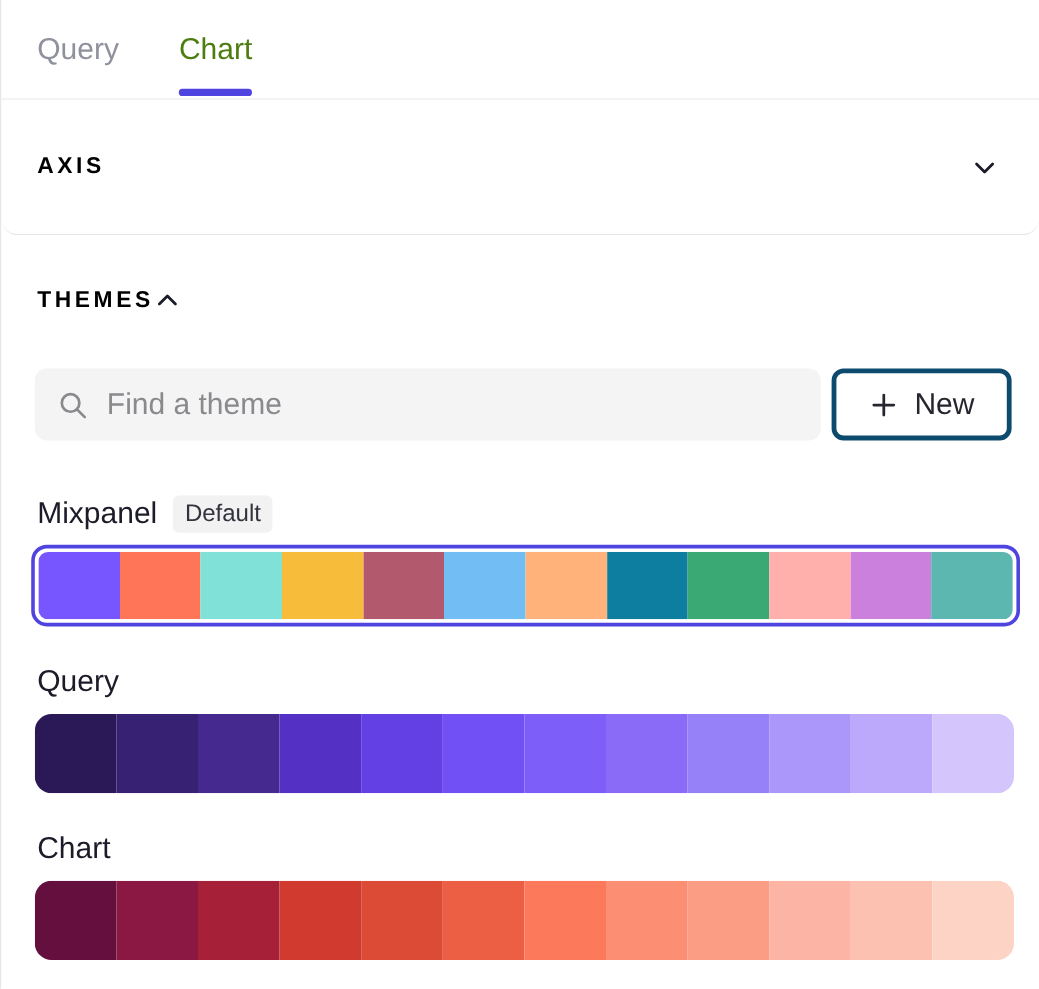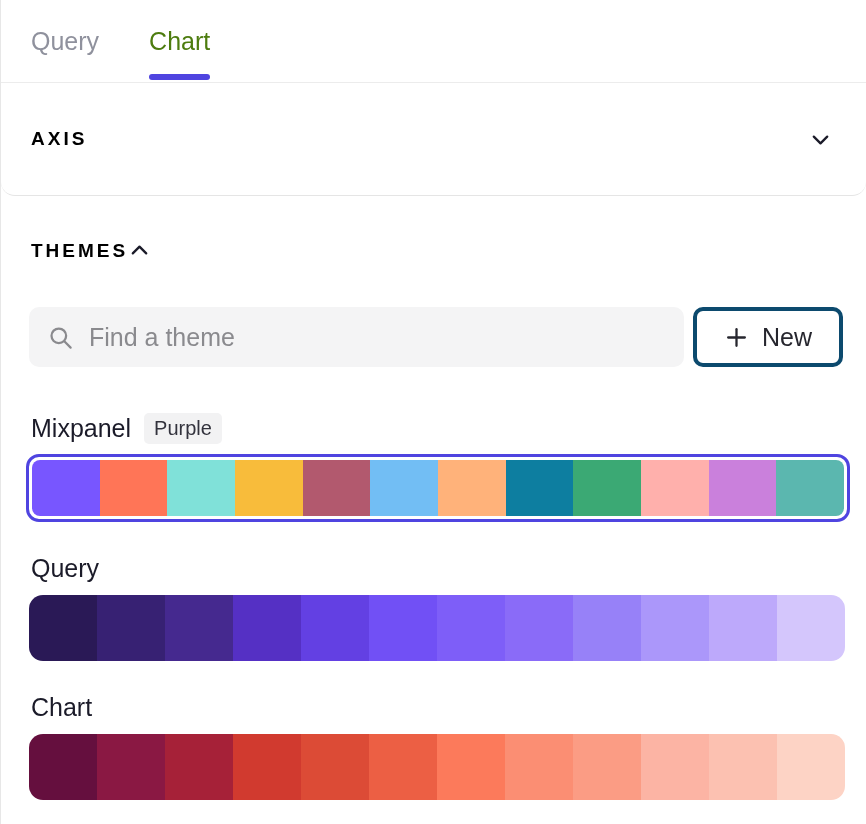--- a/index.html
+++ b/index.html
@@ -175,21 +175,21 @@
             <line x1="4" y1="12" x2="20" y2="12"></line>
           </svg>
         </span>
         <span>New</span>
       </div>
     </div>
 
     <div id="theme-list">
         <div class="theme-label-row first">
           <span>Mixpanel</span>
-          <span class="badge">Purple</span>
+          <span class="badge">Default</span>
         </div>
         <div class="swatch-ring">
           <div class="swatch">
             <div class="cell" style="background: rgb(120, 86, 255);"></div>
             <div class="cell" style="background: rgb(255, 117, 87);"></div>
             <div class="cell" style="background: rgb(128, 225, 217);"></div>
             <div class="cell" style="background: rgb(248, 188, 59);"></div>
             <div class="cell" style="background: rgb(178, 89, 110);"></div>
             <div class="cell" style="background: rgb(114, 190, 244);"></div>
             <div class="cell" style="background: rgb(255, 178, 122);"></div>

